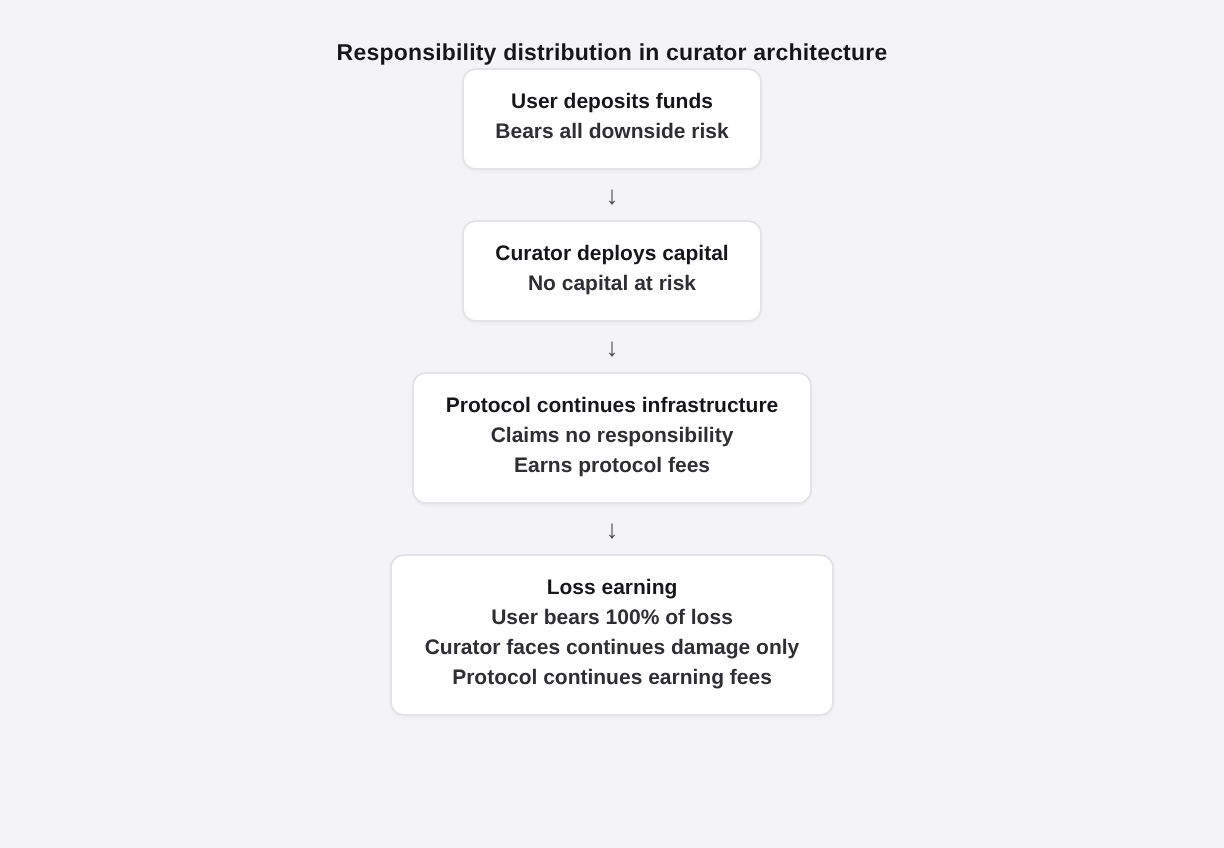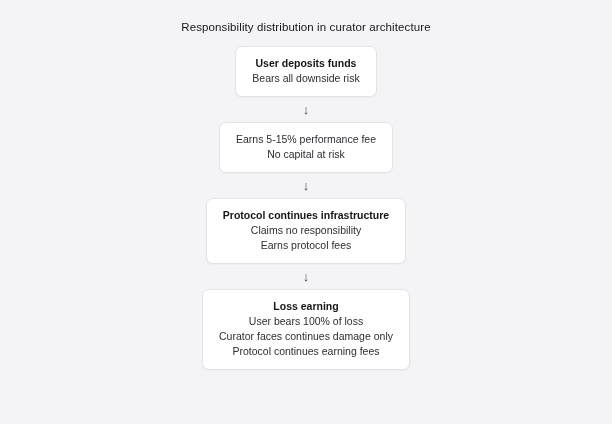--- a/index.html
+++ b/index.html
@@ -19,28 +19,28 @@
     width: 612px;
     height: 424px;
     box-sizing: border-box;
     display: flex;
     flex-direction: column;
     align-items: center;
   }
   .diagram-title {
     margin-top: 20px;
     font-size: 11.5px;
-    font-weight: normal;
+    font-weight: bold;
     letter-spacing: 0.1px;
     color: #16161a;
     text-align: center;
     line-height: 14px;
   }
   .flow {
-    margin-top: 12px;
+    margin-top: 0;
     display: flex;
     flex-direction: column;
     align-items: center;
   }
   .node {
     background: #ffffff;
     border: 1px solid #e4e4e8;
     border-radius: 7px;
     box-sizing: border-box;
     padding: 9px 16px 10px 16px;
@@ -49,21 +49,21 @@
   }
   .node-title {
     font-size: 10.5px;
     font-weight: bold;
     color: #16161a;
     line-height: 15px;
     white-space: nowrap;
   }
   .node-line {
     font-size: 10.5px;
-    font-weight: normal;
+    font-weight: bold;
     color: #2e2e33;
     line-height: 15px;
     white-space: nowrap;
   }
   .connector {
     font-size: 13px;
     line-height: 13px;
     color: #4a4a50;
     padding: 6px 0 6px 0;
     text-align: center;
@@ -80,21 +80,21 @@
   <div class="flow">
 
     <div class="node">
       <div class="node-title">User deposits funds</div>
       <div class="node-line">Bears all downside risk</div>
     </div>
 
     <div class="connector">↓</div>
 
     <div class="node">
-      <div class="node-line">Earns 5-15% performance fee</div>
+      <div class="node-title">Curator deploys capital</div>
       <div class="node-line">No capital at risk</div>
     </div>
 
     <div class="connector">↓</div>
 
     <div class="node">
       <div class="node-title">Protocol continues infrastructure</div>
       <div class="node-line">Claims no responsibility</div>
       <div class="node-line">Earns protocol fees</div>
     </div>

